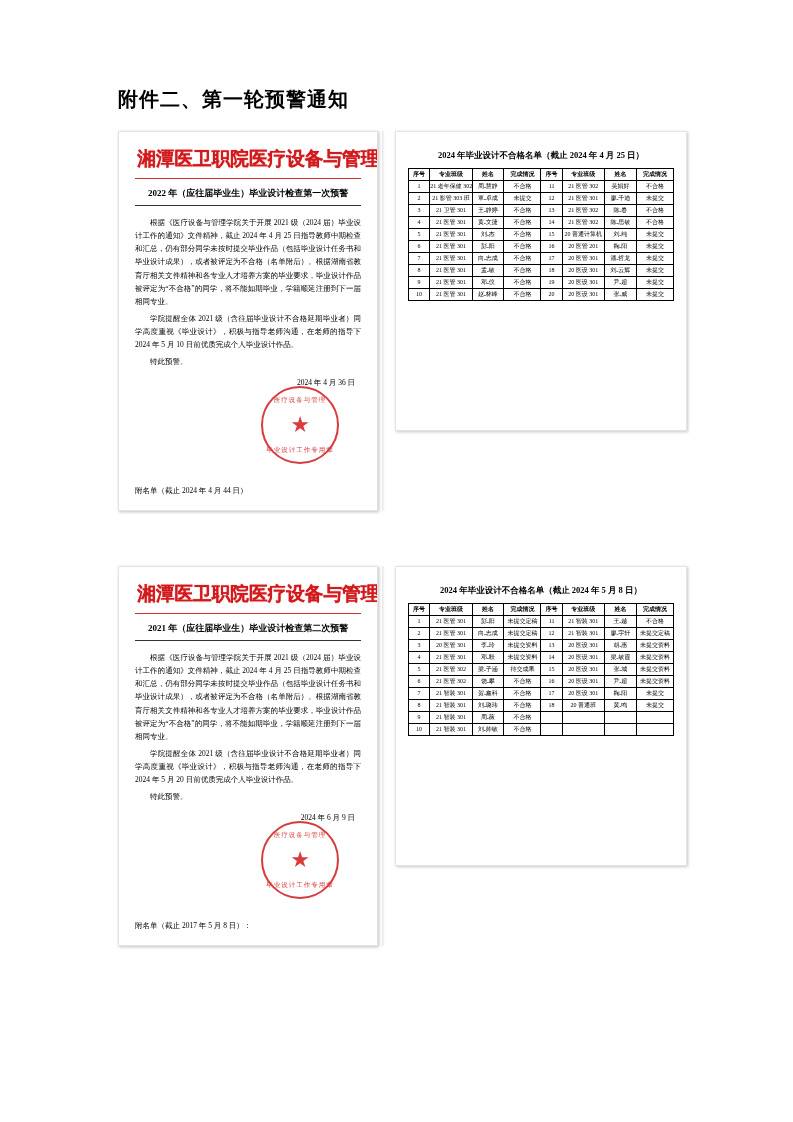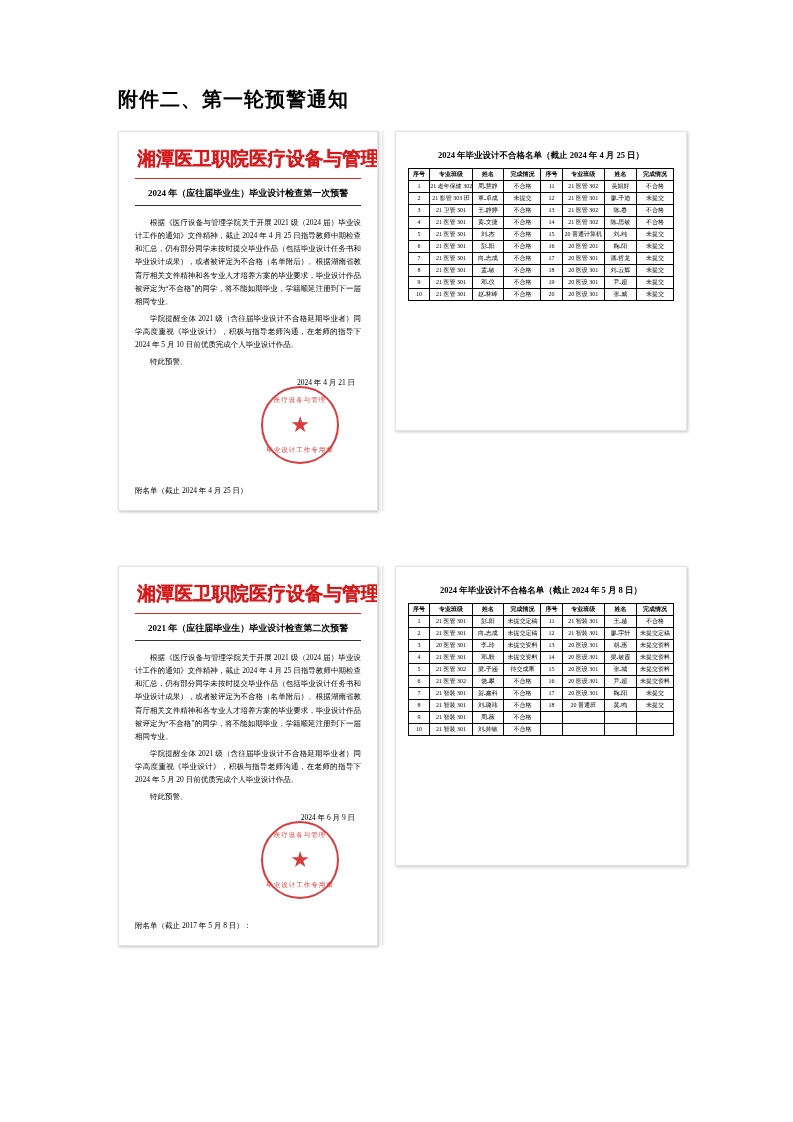--- a/index.html
+++ b/index.html
@@ -207,36 +207,36 @@
 <div class="page">
 
   <div class="section sec1">
     <div class="sec-title">附件二、第一轮预警通知</div>
 
     <div class="panes">
 
       <div class="doc-pane">
         <div class="letterhead">湘潭医卫职院医疗设备与管理学院</div>
         <hr class="hr-red">
-        <div class="doc-title">2024 年（应往届毕业生）毕业设计检查第一次预警</div>
+        <div class="doc-title">2022 年（应往届毕业生）毕业设计检查第一次预警</div>
         <hr class="hr-thin">
         <div class="doc-body">
           <p>根据《医疗设备与管理学院关于开展 2021 级（2024 届）毕业设计工作的通知》文件精神，截止 2024 年 4 月 25 日指导教师中期检查和汇总，仍有部分同学未按时提交毕业作品（包括毕业设计任务书和毕业设计成果），或者被评定为不合格（名单附后）。根据湖南省教育厅相关文件精神和各专业人才培养方案的毕业要求，毕业设计作品被评定为“不合格”的同学，将不能如期毕业，学籍顺延注册到下一届相同专业。</p>
           <p>学院提醒全体 2021 级（含往届毕业设计不合格延期毕业者）同学高度重视《毕业设计》，积极与指导老师沟通，在老师的指导下 2024 年 5 月 10 日前优质完成个人毕业设计作品。</p>
           <p>特此预警。</p>
         </div>
         <div class="sign-area">
-          <div class="sign-date">2024 年 4 月 21 日</div>
+          <div class="sign-date">2024 年 4 月 36 日</div>
           <div class="seal">
             <div class="seal-top">医疗设备与管理</div>
             <div class="star">★</div>
             <div class="seal-bottom">毕业设计工作专用章</div>
           </div>
         </div>
-        <div class="attach-note">附名单（截止 2024 年 4 月 25 日）</div>
+        <div class="attach-note">附名单（截止 2024 年 4 月 44 日）</div>
       </div>
 
       <div class="pane-edge" style="left:382px;"></div>
 
       <div class="table-pane">
         <div class="table-caption">2024 年毕业设计不合格名单（截止 2024 年 4 月 25 日）</div>
         <table class="namelist">
           <colgroup>
             <col class="c-no">
               <col class="c-class">

